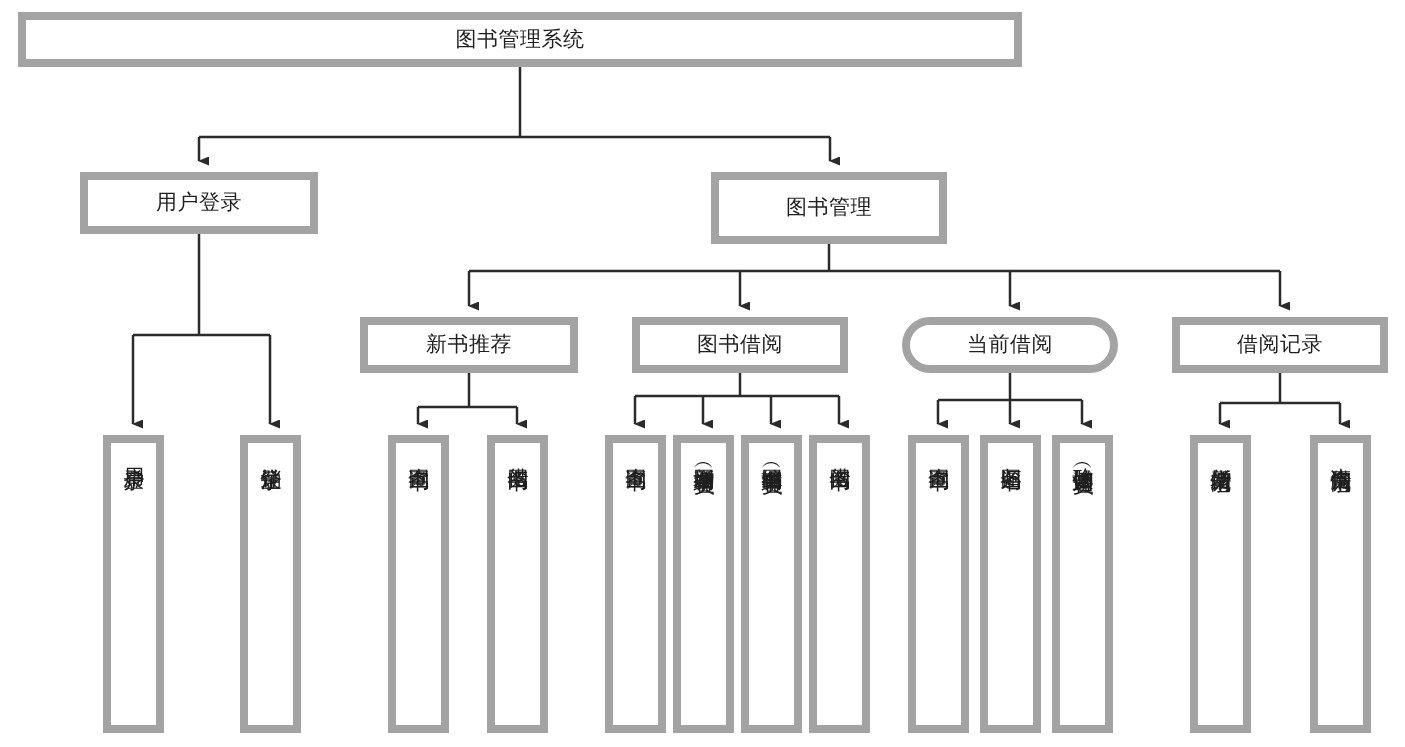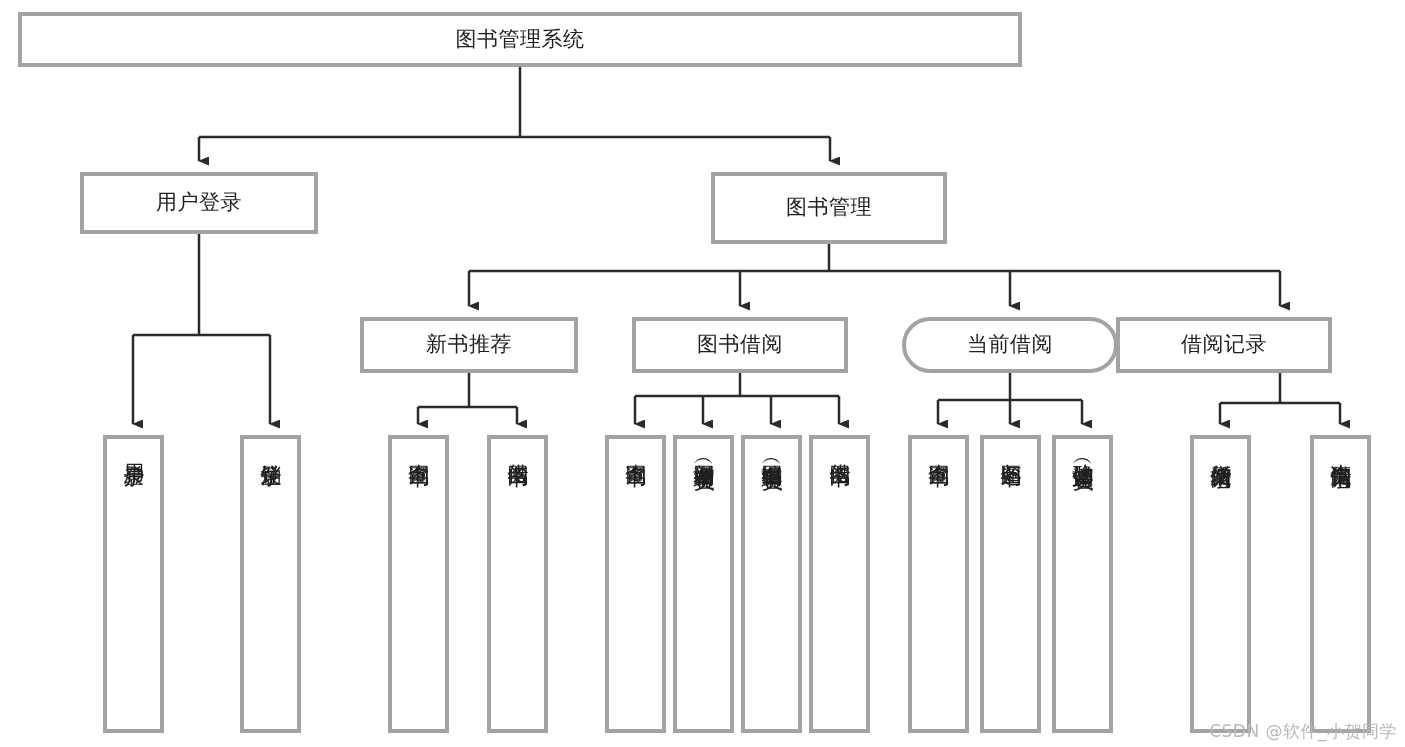--- a/index.html
+++ b/index.html
@@ -23,21 +23,21 @@
     left: 0;
     top: 0;
     width: 1405px;
     height: 747px;
     pointer-events: none;
   }
   .node {
     position: absolute;
     box-sizing: border-box;
     background: #ffffff;
-    border: 4px solid #a3a3a3;
+    border: 8px solid #a3a3a3;
     display: flex;
     align-items: center;
     justify-content: center;
     color: #1f1f1f;
   }
   .node.horizontal .node-label {
     writing-mode: horizontal-tb;
     font-size: 21px;
     line-height: 1.2;
     letter-spacing: 0.5px;
@@ -133,21 +133,21 @@
   <div id="level3-group">
       <div class="node horizontal" style="left: 360px; top: 317px; width: 218px; height: 56px;">
         <span class="node-label">新书推荐</span>
       </div>
       <div class="node horizontal" style="left: 632px; top: 317px; width: 216px; height: 56px;">
         <span class="node-label">图书借阅</span>
       </div>
       <div class="node horizontal" style="left: 902px; top: 317px; width: 216px; height: 56px; border-radius: 28px;">
         <span class="node-label">当前借阅</span>
       </div>
-      <div class="node horizontal" style="left: 1116px; top: 317px; width: 216px; height: 56px;">
+      <div class="node horizontal" style="left: 1172px; top: 317px; width: 216px; height: 56px;">
         <span class="node-label">借阅记录</span>
       </div>
     </div>
   <div id="leaf-group">
       <div class="node vertical" style="left: 103px; top: 435px; width: 61px; height: 298px;">
         <span class="node-label">用户登录</span>
       </div>
       <div class="node vertical" style="left: 240px; top: 435px; width: 61px; height: 298px;">
         <span class="node-label">注销登录</span>
       </div>
@@ -179,14 +179,13 @@
         <span class="node-label">确认归还（管理员）</span>
       </div>
       <div class="node vertical" style="left: 1190px; top: 435px; width: 61px; height: 298px;">
         <span class="node-label">新增借阅记录</span>
       </div>
       <div class="node vertical" style="left: 1310px; top: 435px; width: 61px; height: 298px;">
         <span class="node-label">查询借阅记录</span>
       </div>
     </div>
 
-  <div id="watermark">CSDN @软件_小贺同学</div>
 </div>
 
 </body></html>

